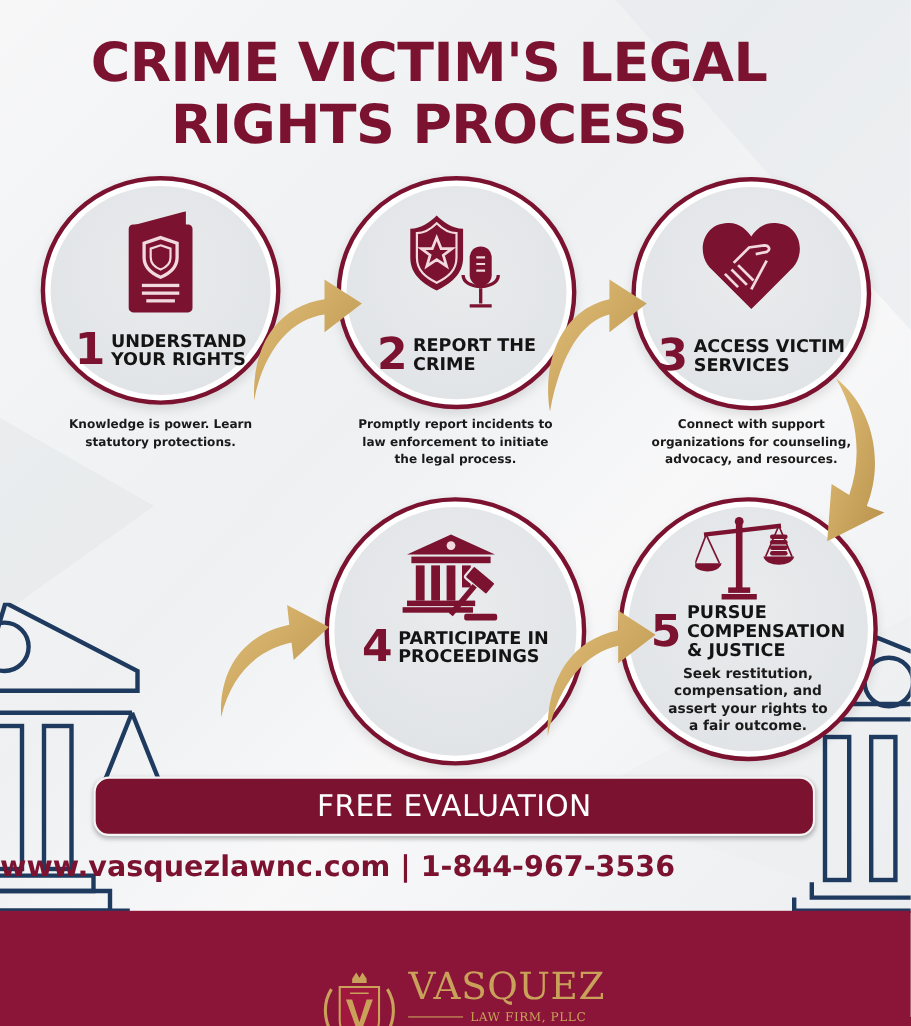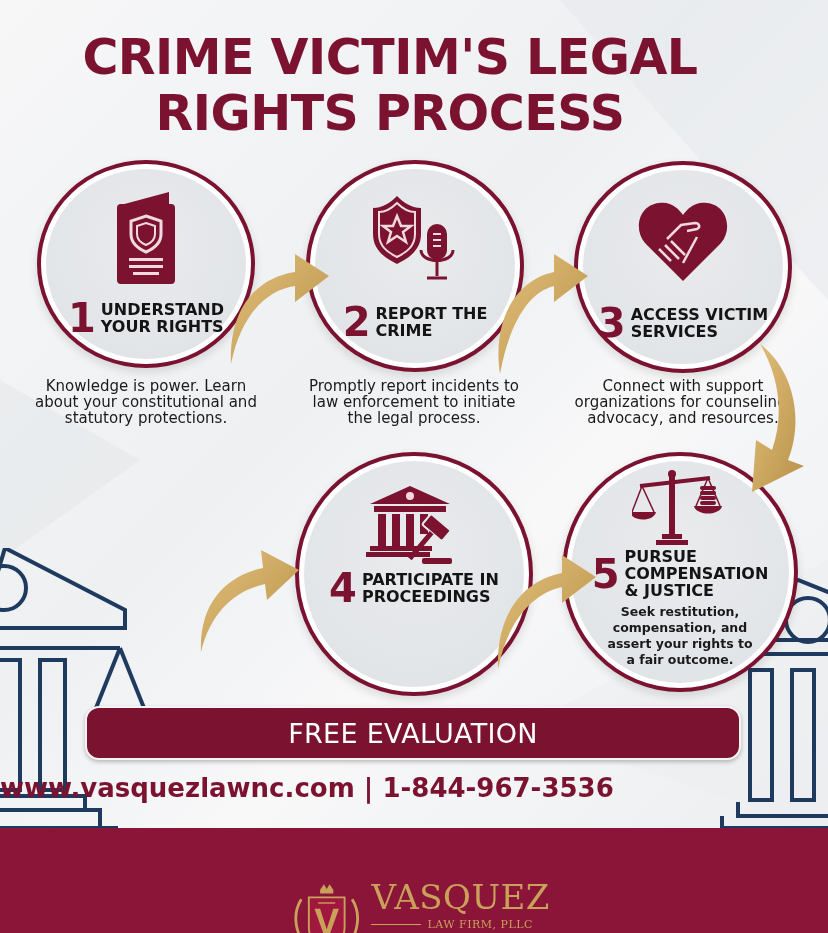--- a/index.html
+++ b/index.html
@@ -33,21 +33,21 @@
   }
   .num {
     color: #7a1230; font-weight: bold; font-size: 40px; line-height: 40px;
     margin-right: 5px;
   }
   .head-text {
     color: #141414; font-weight: bold; font-size: 16px; line-height: 17px;
   }
   .desc {
     position: absolute; text-align: center; color: #1a1a1a;
-    font-weight: normal; font-size: 15px; line-height: 16px;
+    font-weight: bold; font-size: 11px; line-height: 16px;
   }
   .inner-desc {
     position: absolute; left: 0; width: 100%; text-align: center;
     color: #1a1a1a; font-weight: bold; font-size: 12.5px; line-height: 16px;
   }
   .arrow { position: absolute; pointer-events: none; }
   .cta {
     position: absolute; left: 85px; top: 706px; width: 656px; height: 54px;
     background: #7a1230; border-radius: 14px;
     display: flex; align-items: center; justify-content: center;
@@ -137,21 +137,20 @@
   <div class="step-head" style="top:134px;">
     <span class="num">1</span>
     <span class="head-text">
       <div>UNDERSTAND</div>
       <div>YOUR RIGHTS</div>
     </span>
   </div>
 </div>
 <div class="desc" style="left:30px;top:378px;width:232px;">
   <div>Knowledge is power. Learn</div>
-  <div>about your constitutional and</div>
   <div>statutory protections.</div>
 </div>
 
 <div class="step" style="left:306px;top:160px;width:218px;height:212px;">
   <div class="inner"></div>
   <svg class="icon" width="100" height="90" style="top:30px;" viewBox="0 0 100 90">
     <path d="M8 14 C18 14 26 8 32 2 C38 8 46 14 56 14 L56 40 C56 56 44 64 32 70 C20 64 8 56 8 40 Z" fill="#7a1230"></path>
     <path d="M14 18 C22 18 28 13 32 9 C36 13 42 18 50 18 L50 40 C50 52 42 58 32 63 C22 58 14 52 14 40 Z" fill="none" stroke="#f1d9df" stroke-width="2"></path>
     <polygon points="32,22 36,32 46,32 38,38 41,48 32,42 23,48 26,38 18,32 28,32" fill="none" stroke="#f1d9df" stroke-width="2.5"></polygon>
     <rect x="62" y="30" width="20" height="36" rx="10" fill="#7a1230"></rect>

